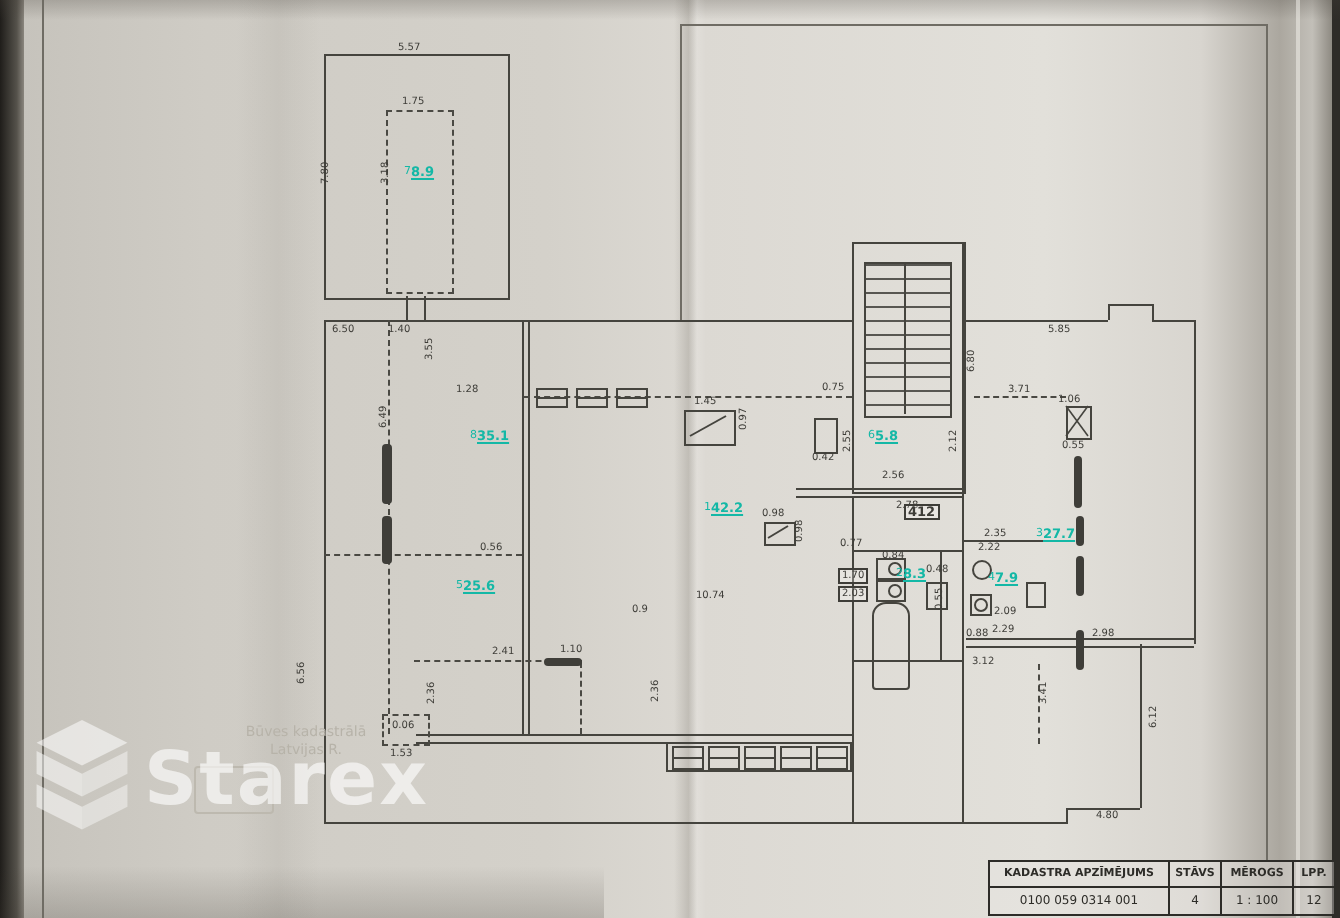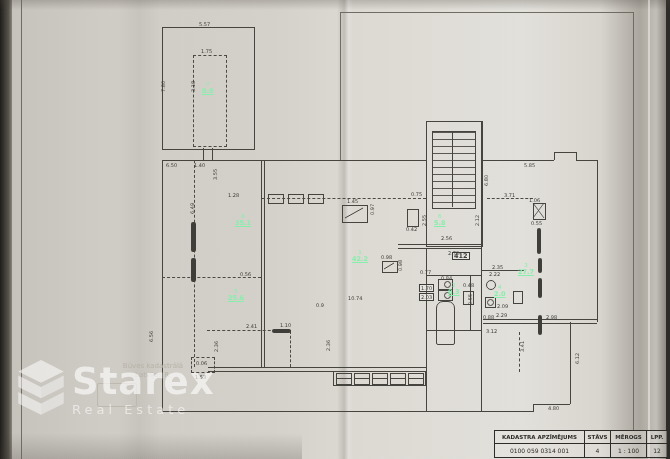--- a/index.html
+++ b/index.html
@@ -35,22 +35,22 @@
   .stairs{position:absolute;border:1px solid #45443e;
        background:repeating-linear-gradient(to bottom,rgba(64,63,58,.85) 0 1px,transparent 1px 7px);}
   .tub{position:absolute;border:1px solid #45443e;border-radius:7px 7px 2px 2px;}
   .circ{position:absolute;border:1px solid #45443e;border-radius:50%;}
   svg.marks{position:absolute;left:0;top:0;}
   
   #plan-labels span.dim{position:absolute;font-size:5px;line-height:6px;color:#3e3d38;white-space:nowrap;}
   #plan-labels span.dim.rot{transform:rotate(-90deg);transform-origin:left top;}
   #plan-labels span.dim.bx{border:1px solid #3e3d38;padding:0 1px;background:rgba(255,255,255,.25);}
   #plan-labels span.dim.bd{font-weight:700;font-size:6.5px;}
-  #plan-labels span.room{position:absolute;display:flex;flex-direction:column;align-items:center;
-      color:#86efac;}
+  #plan-labels span.room{position:absolute;display:flex;flex-direction:row;align-items:center;
+      color:#14b8a6;}
   #plan-labels span.room i{font-style:normal;font-size:5.5px;line-height:5px;}
   #plan-labels span.room b{font-weight:600;font-size:6.5px;line-height:8px;text-decoration:underline;}
   
   .stamp{position:absolute;left:88px;top:362px;color:#b7b3a9;font-size:7px;line-height:8.5px;
       text-align:center;width:130px;}
   .stamp-box{position:absolute;left:97px;top:383px;width:38px;height:22px;border:1px solid #bdb9af;border-radius:2px;}
   .wm{position:absolute;left:10px;top:360px;display:flex;align-items:center;z-index:6;}
   .wm-text{margin-left:0;color:rgba(255,255,255,.62);}
   .wm-brand{font-size:37px;font-weight:600;letter-spacing:1px;line-height:36px;}
   .wm-sub{font-size:13px;letter-spacing:4px;margin-top:2px;color:rgba(255,255,255,.55);}
@@ -242,21 +242,21 @@
       <span class="room" style="left: 434px; top: 214px;">
         <i>6</i>
         <b>5.8</b>
       </span>
       <span class="room" style="left: 448px; top: 283px; text-align: center;">
         <i>2</i>
         <b>8.3</b>
       </span>
       <span class="room" style="left: 494px; top: 285px;">
         <i>4</i>
-        <b>2.0</b>
+        <b>7.9</b>
       </span>
       <span class="room" style="left: 518px; top: 263px;">
         <i>3</i>
         <b>27.7</b>
       </span>
     </div>
 </div>
 
 <div class="stamp" id="stamp">
     <div>Būves kadastrālā</div>
@@ -267,21 +267,20 @@
 <div class="wm">
   <svg width="62" height="60" viewBox="0 0 60 58">
     <polygon points="30,0 52,11 30,22 8,11" fill="rgba(255,255,255,0.55)"></polygon>
     <polygon points="8,15 30,26 30,37 8,26" fill="rgba(255,255,255,0.50)"></polygon>
     <polygon points="52,15 30,26 30,37 52,26" fill="rgba(255,255,255,0.42)"></polygon>
     <polygon points="8,31 30,42 30,53 8,42" fill="rgba(255,255,255,0.50)"></polygon>
     <polygon points="52,31 30,42 30,53 52,42" fill="rgba(255,255,255,0.42)"></polygon>
   </svg>
   <div class="wm-text">
     <div class="wm-brand">Starex</div>
-    <div class="wm-sub">Real Estate</div>
   </div>
 </div>
 
 <div class="tb">
   <div class="hd">KADASTRA APZĪMĒJUMS</div>
   <div class="hd">STĀVS</div>
   <div class="hd">MĒROGS</div>
   <div class="hd">LPP.</div>
   <div>0100 059 0314 001</div>
   <div>4</div>

